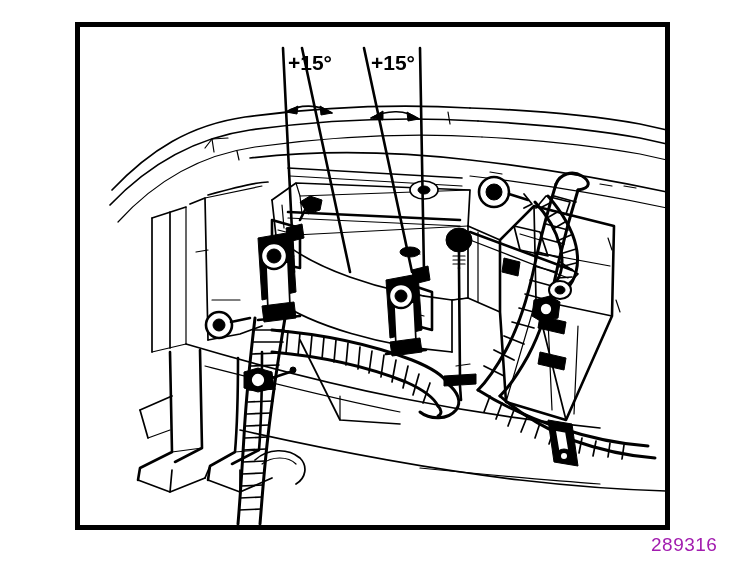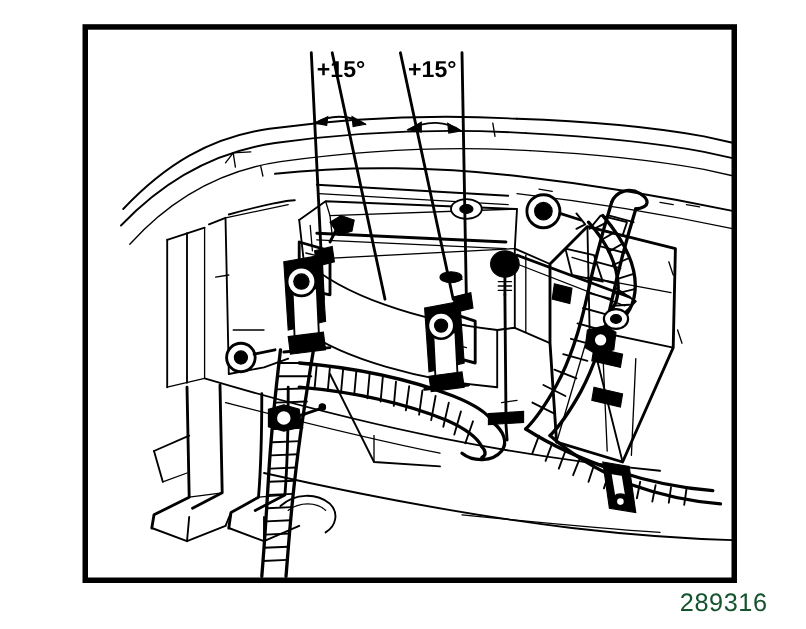--- a/index.html
+++ b/index.html
@@ -72,27 +72,27 @@
     stroke-linejoin: round;
   }
   .angle-label {
     font-family: "Liberation Sans", sans-serif;
     font-size: 21px;
     font-weight: bold;
     fill: #000000;
   }
   .fig-number {
     position: absolute;
-    left: 618px;
+    left: 651px;
     top: 534px;
     font-family: "Liberation Sans", sans-serif;
-    font-size: 23px;
+    font-size: 19px;
     font-weight: normal;
     letter-spacing: 0.5px;
-    color: #14532d;
+    color: #a21caf;
     white-space: nowrap;
   }
 </style>
 </head>
 <body>
 
 <div id="figure-root">
 
   <svg class="diagram" viewBox="0 0 733 572">
 

